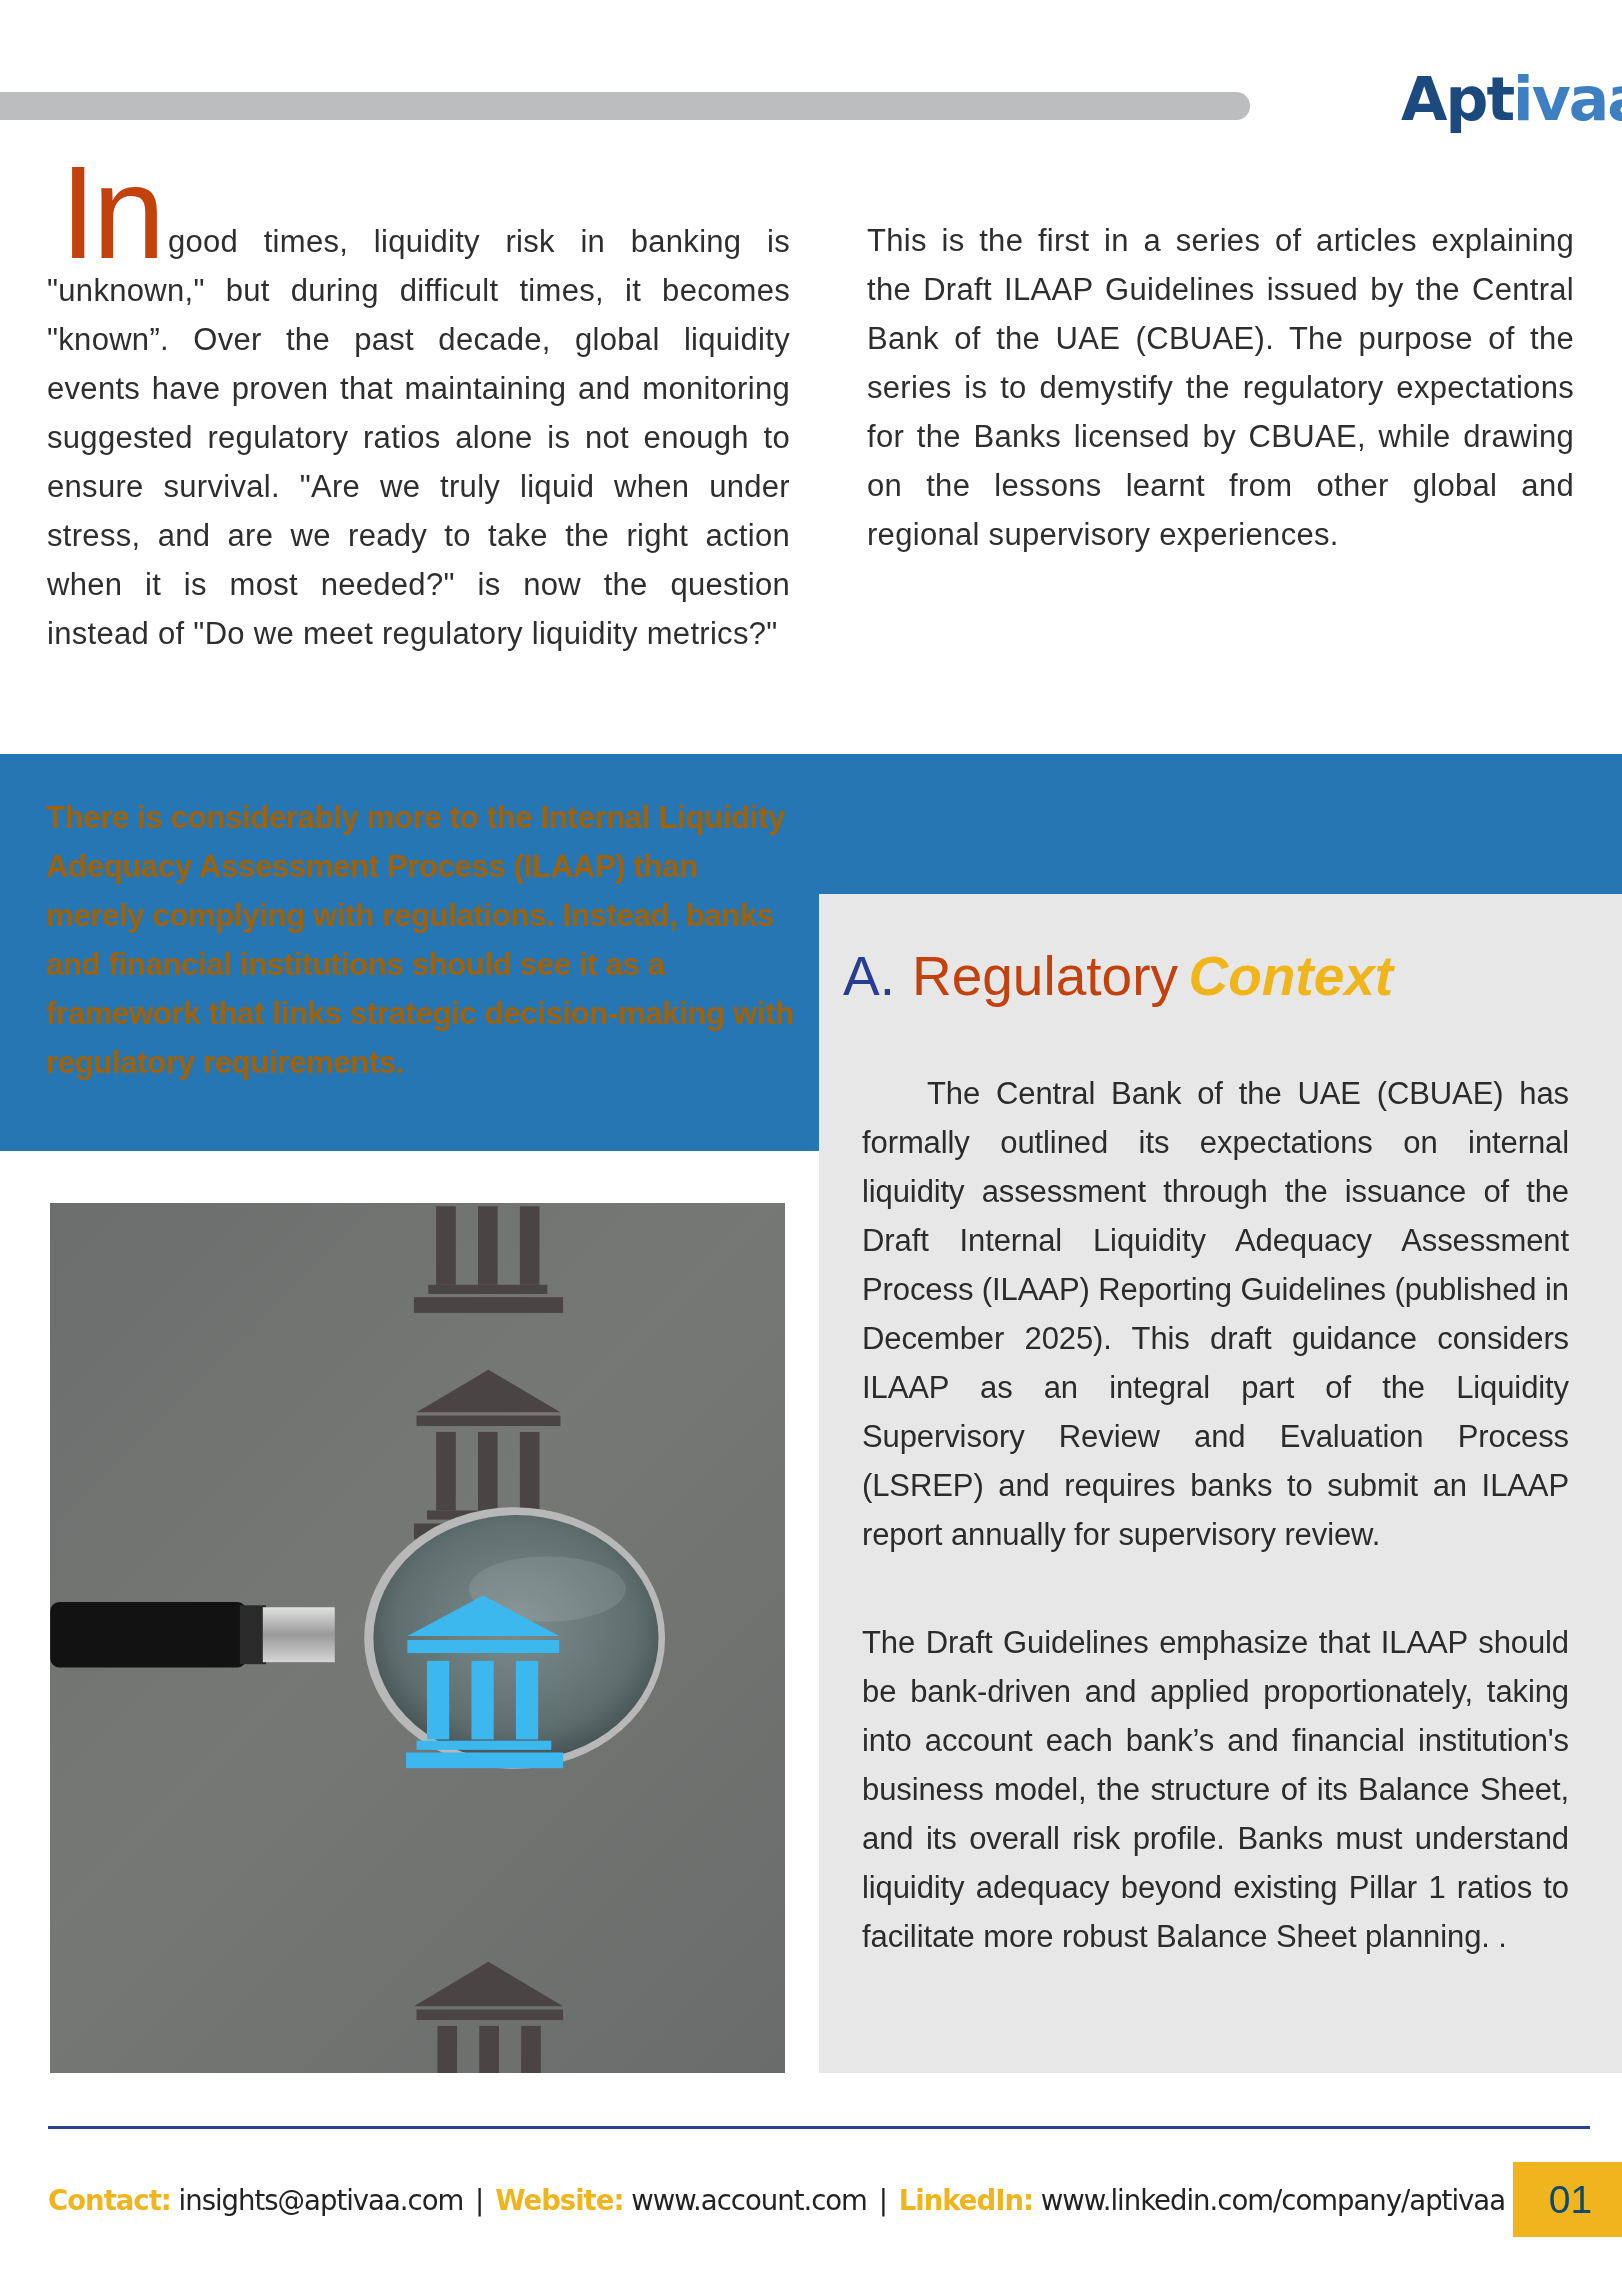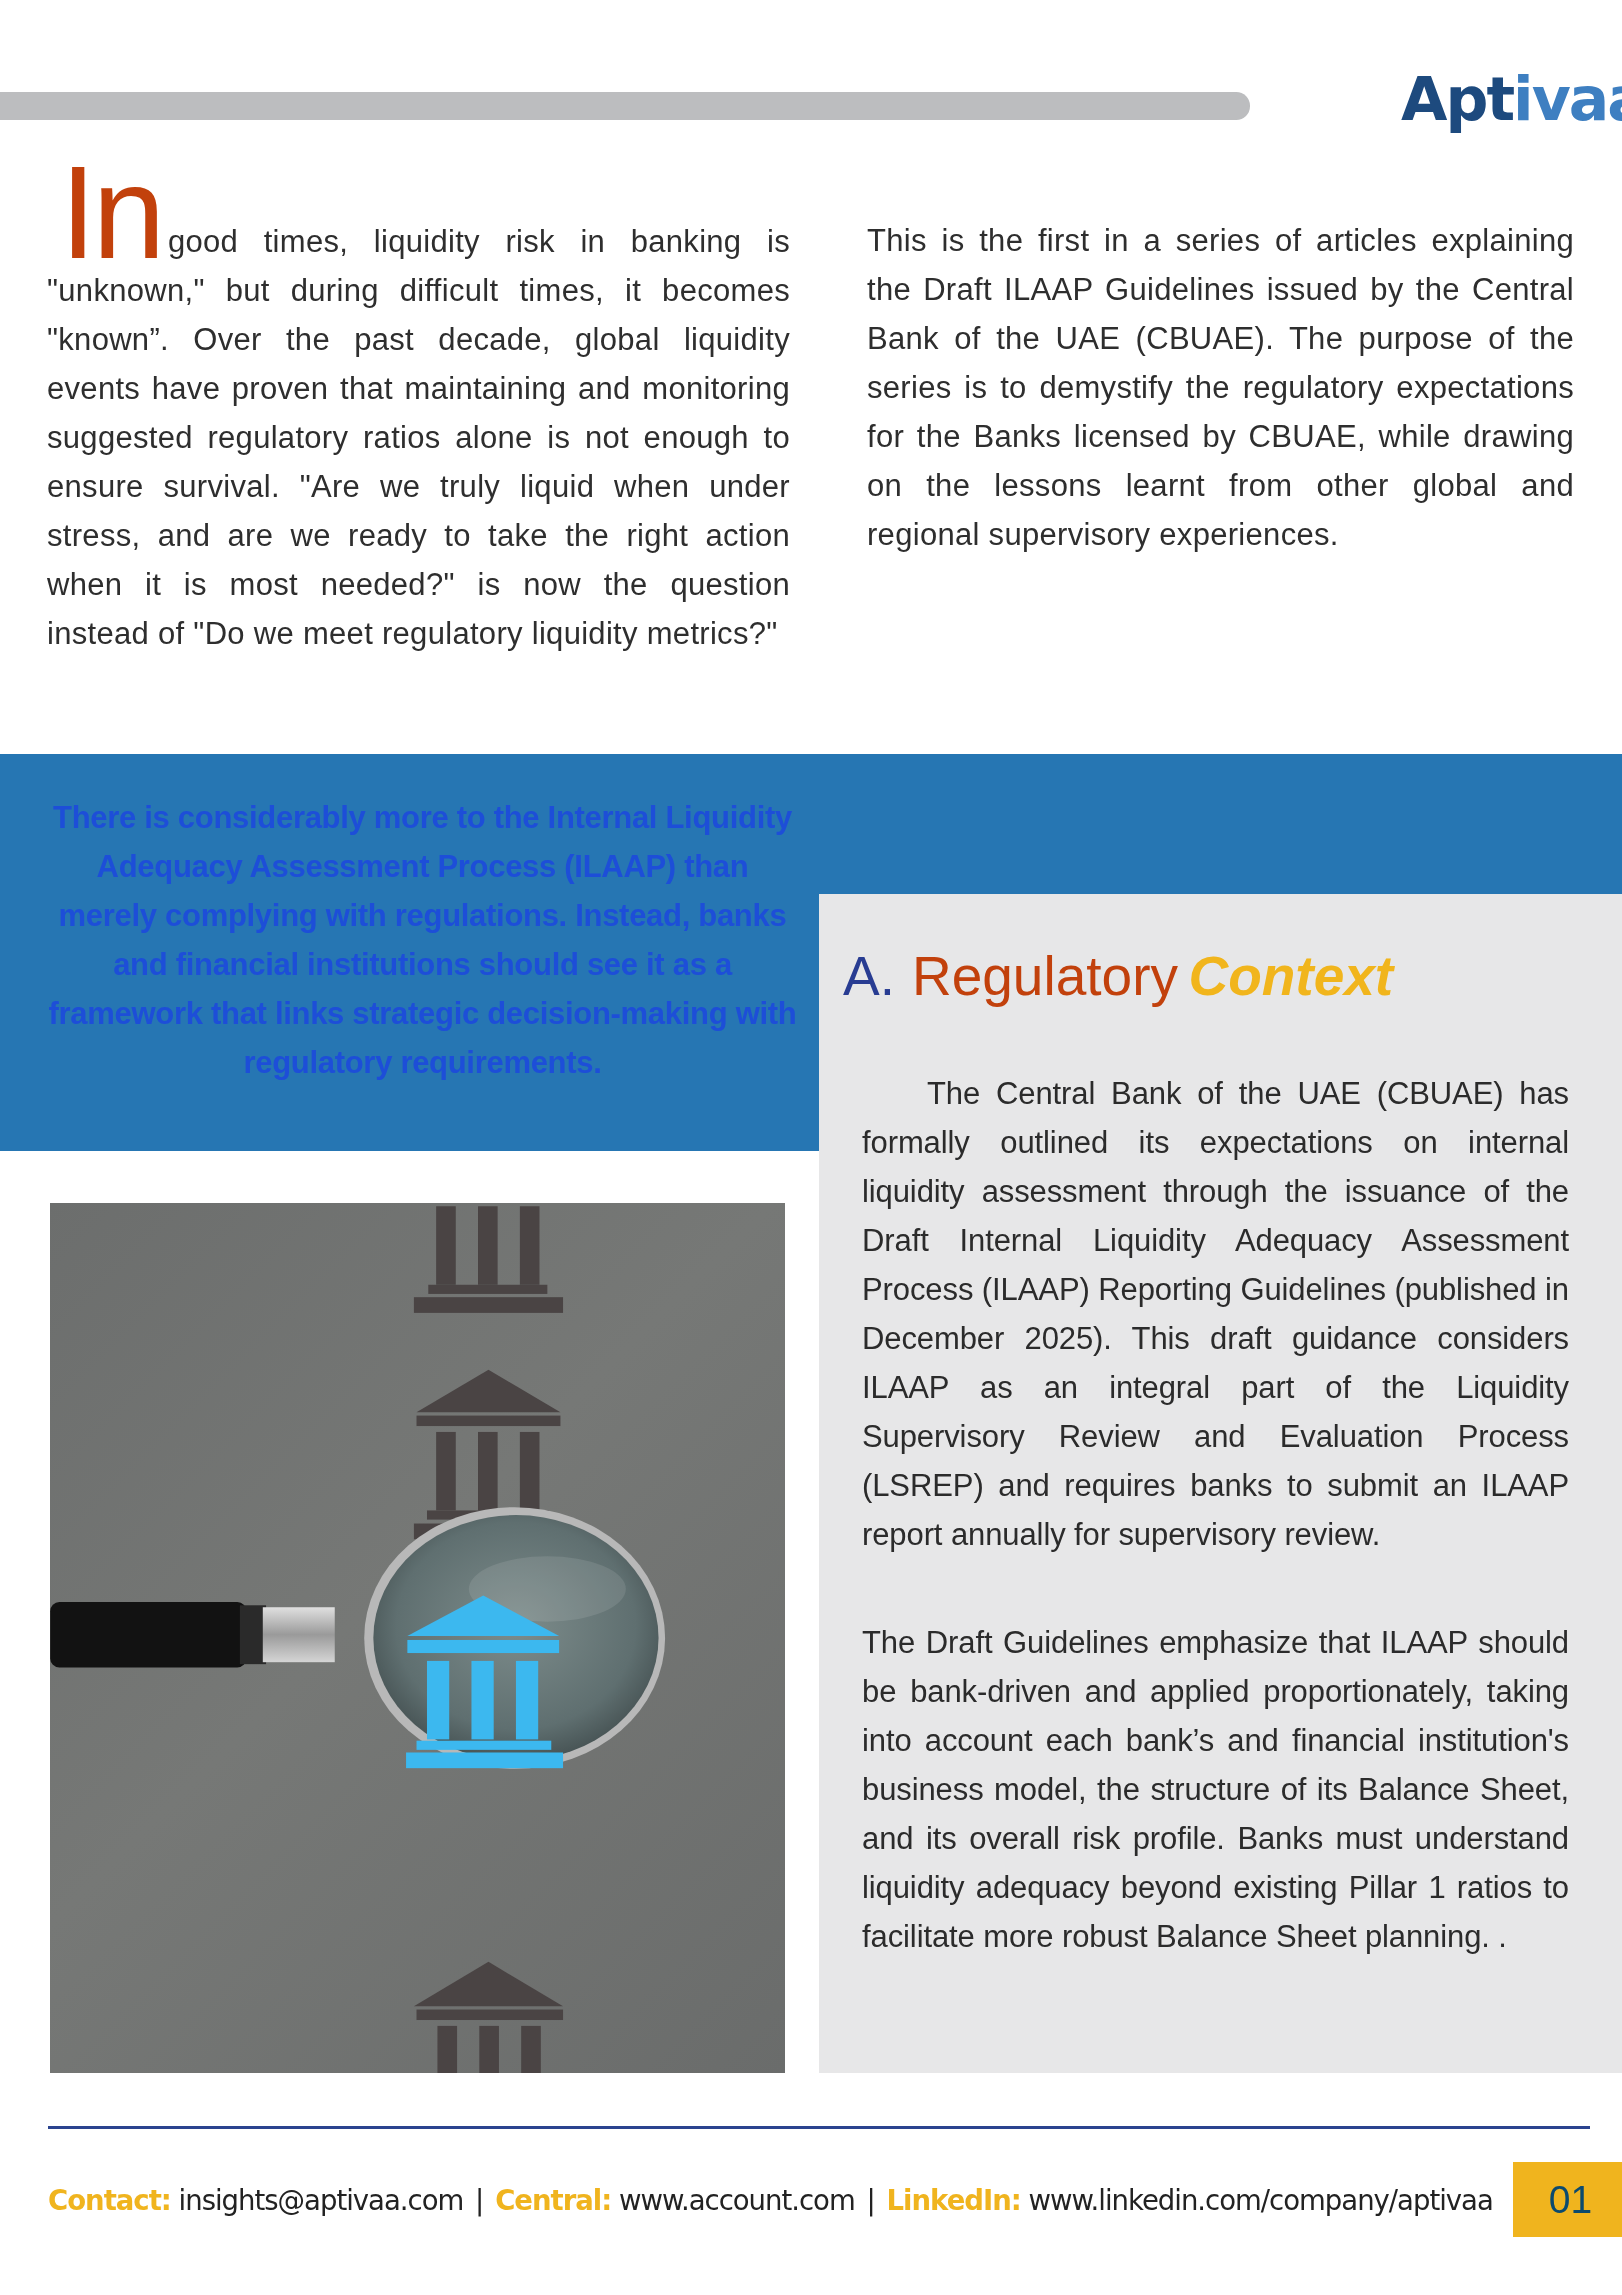--- a/index.html
+++ b/index.html
@@ -13,21 +13,21 @@
   .logo .light { color: #3e7fc1; position: relative; }
 
   .col { position: absolute; font-size: 31px; line-height: 49px; text-align: justify; color: #2e2e2e; letter-spacing: 0.3px; }
   .col-left { left: 47px; top: 152px; width: 743px; }
   .col-right { left: 867px; top: 216px; width: 707px; }
   .dropcap { float: left; font-size: 131px; line-height: 111px; color: #c2410c; margin: 5.2px 6.5px 0 13px; height: 105px; letter-spacing: -3.9px; }
   .dropcap-line { display: block; height: 65px; }
 
   .blue-band { position: absolute; left: 0; top: 754px; width: 1623px; height: 140px; background: #2676b3; }
   .blue-band-left { position: absolute; left: 0; top: 894px; width: 819px; height: 257px; background: #2676b3; }
-  .callout { position: absolute; left: 46px; top: 793px; width: 753px; color: #1d4ed8; font-weight: bold; font-size: 31px; line-height: 49px; letter-spacing: -0.3px; text-align: center; }
+  .callout { position: absolute; left: 46px; top: 793px; width: 753px; color: #a16207; font-weight: bold; font-size: 31px; line-height: 49px; letter-spacing: -0.3px; }
 
   .gray-panel { position: absolute; left: 819px; top: 894px; width: 804px; height: 1179px; background: #e7e7e8; }
   .section-heading { position: absolute; left: 843px; top: 937px; font-size: 55px; line-height: 79px; white-space: nowrap; }
   .section-heading .num { color: #283c92; margin-right: 17px; }
   .section-heading .main { color: #c2410c; }
   .section-heading .accent { color: #f1b51c; font-style: italic; margin-left: 10.5px; font-weight: bold; }
 
   .panel-text { position: absolute; left: 862px; width: 707px; font-size: 31px; line-height: 49px; text-align: justify; color: #2b2b2b; letter-spacing: -0.1px; }
   .p1 { top: 1069px; text-indent: 65px; }
   .p2 { top: 1618px; }
@@ -128,18 +128,18 @@
       <rect x="712" y="700" width="34" height="120"></rect>
       <rect x="560" y="822" width="206" height="14"></rect>
       <rect x="544" y="840" width="240" height="24"></rect>
     </g>
   </svg>
 </div>
 
 <div class="footer-line"></div>
 <div class="footer">
   <span class="lbl">Contact:</span>
-  <span>insights@aptivaa.com</span><span class="sep">|</span><span class="lbl">Central:</span>
+  <span>insights@aptivaa.com</span><span class="sep">|</span><span class="lbl">Website:</span>
   <span>www.account.com</span><span class="sep">|</span><span class="lbl">LinkedIn:</span>
   <span>www.linkedin.com/company/aptivaa</span>
 </div>
 <div class="page-num">01</div>
 
 
 </body></html>

